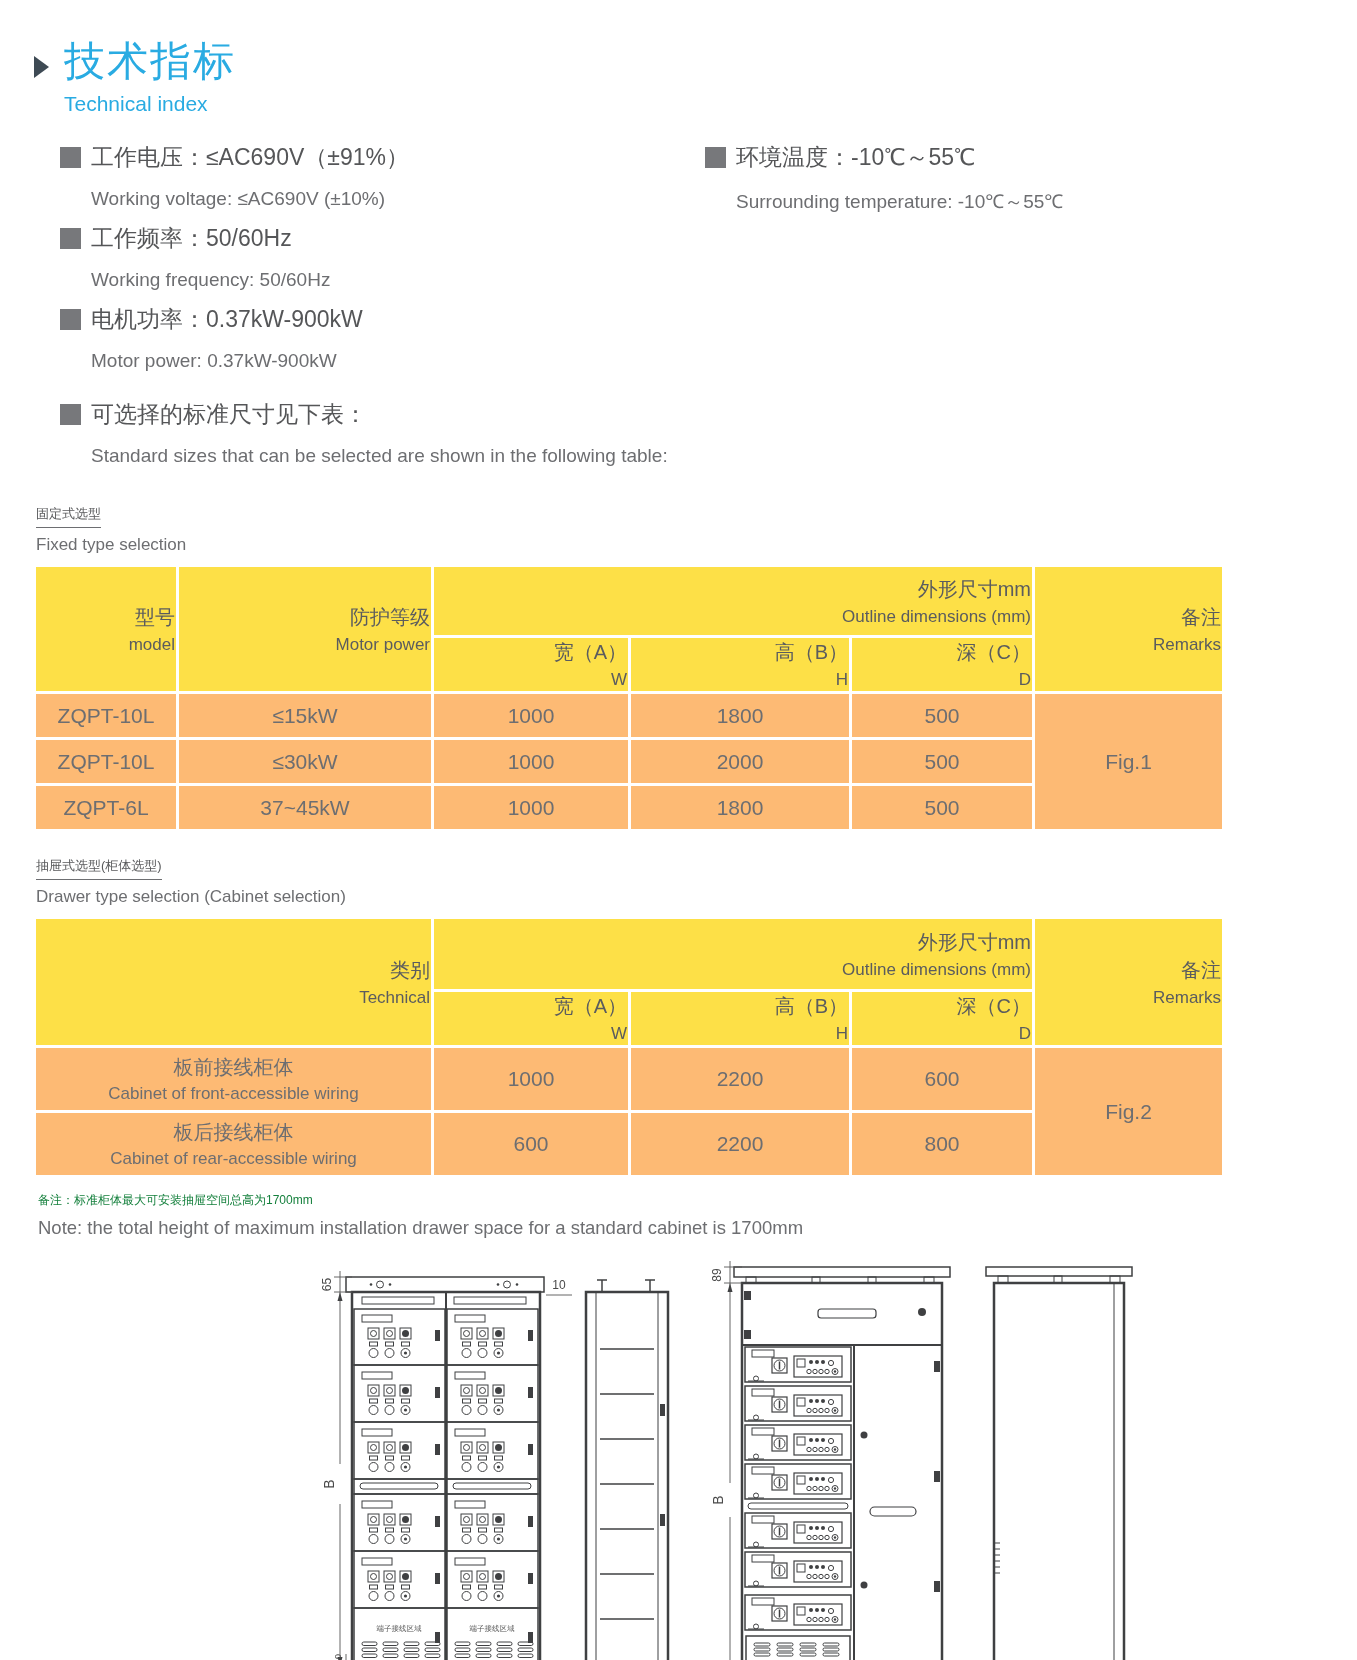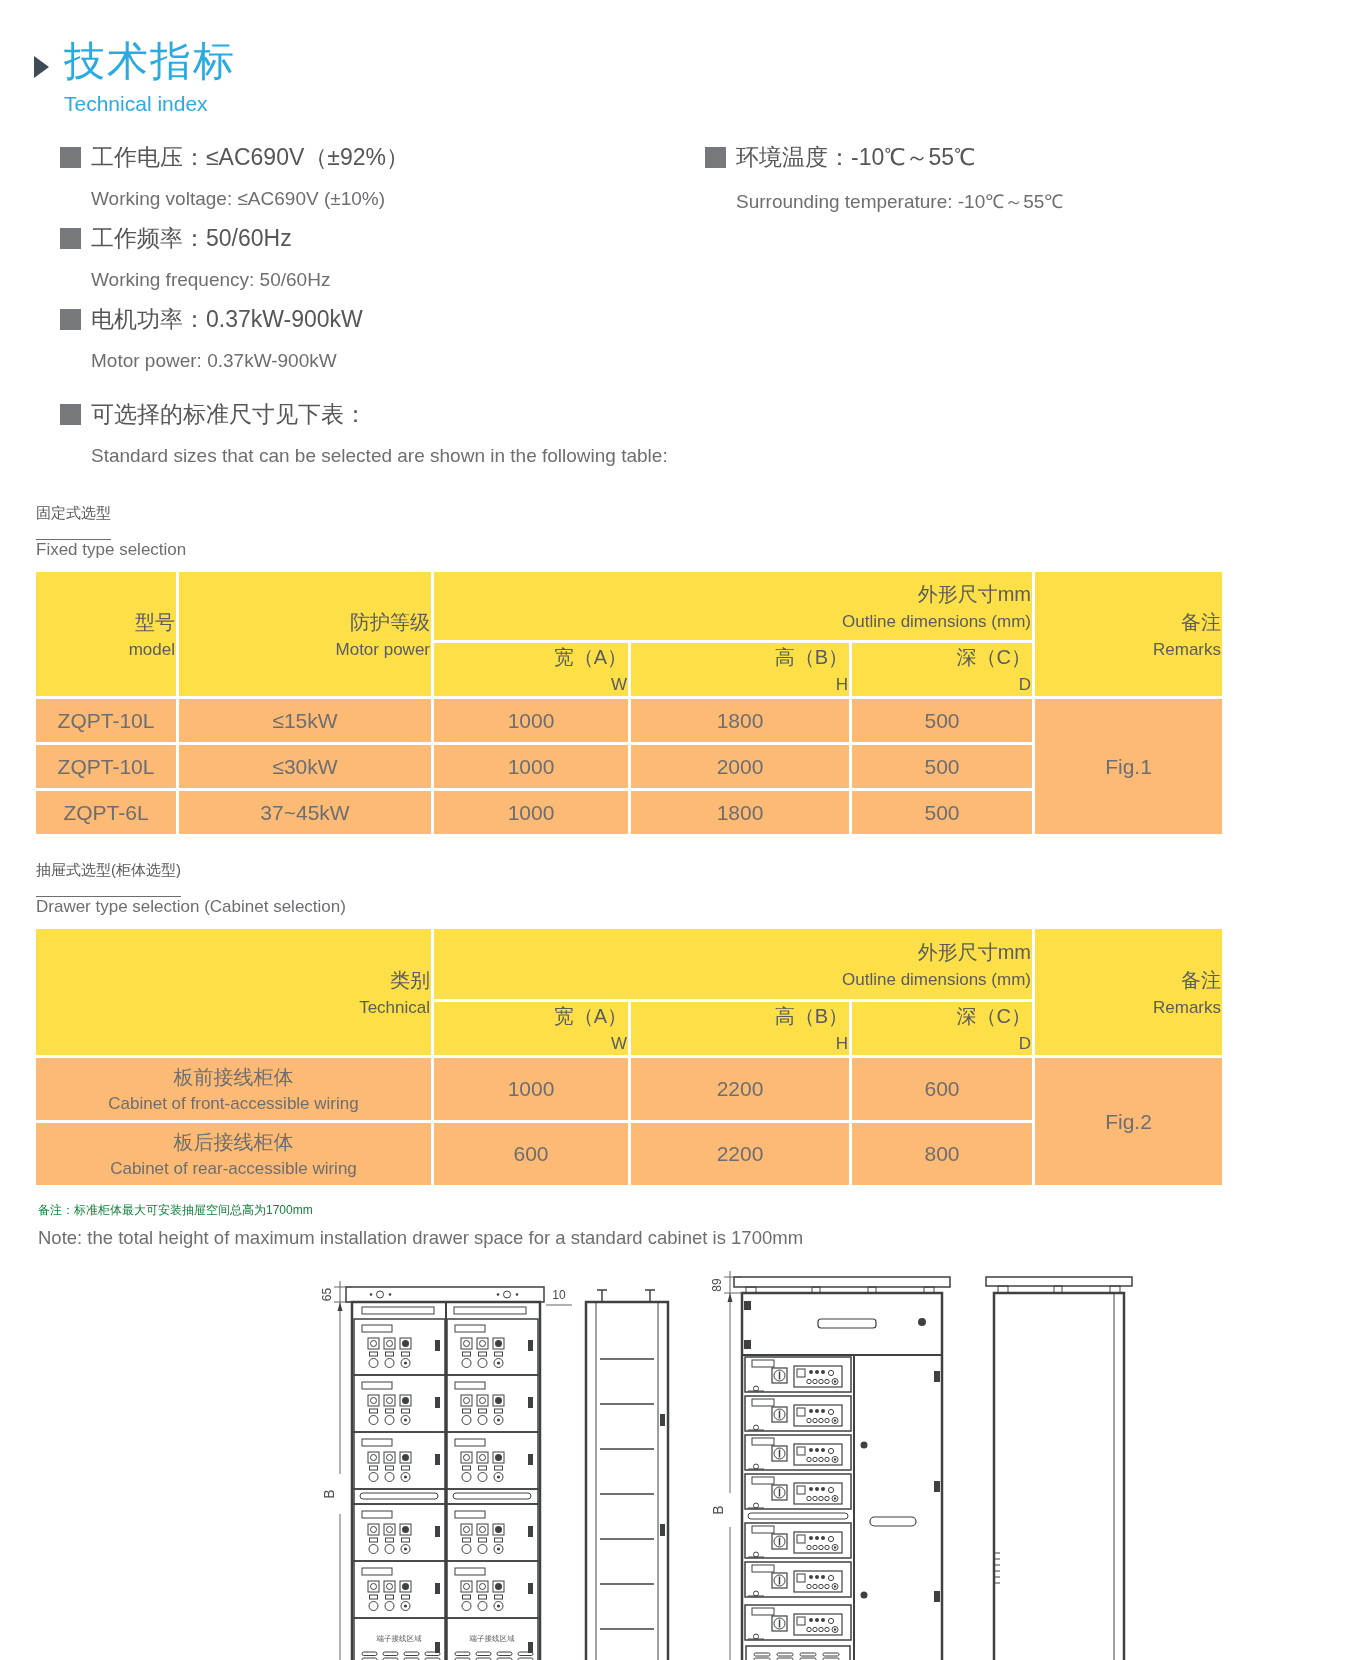--- a/index.html
+++ b/index.html
@@ -20,22 +20,22 @@
   .specs-left { width:645px; }
   .specs-right { flex:1; }
   .spec { margin-bottom:13px; }
   .spec-zh { display:flex; align-items:center; font-size:23px; color:#555658; }
   .bullet { width:21px; height:21px; background:#77787b; margin-right:10px; flex:none; }
   .spec-en { font-size:19px; color:#6d6e71; margin:15px 0 0 31px; }
   .spec.gap-top { margin-top:27px; }
 
   
   .section { padding-left:36px; margin-top:24px; }
-  .section-zh { font-size:15px; color:#58595b; display:inline-block; border-bottom:1px solid #6d6e71; padding-bottom:16px; }
-  .section-en { font-size:17px; color:#6d6e71; margin-top:0; }
+  .section-zh { font-size:13px; color:#58595b; display:inline-block; border-bottom:1px solid #6d6e71; padding-bottom:4px; }
+  .section-en { font-size:17px; color:#6d6e71; margin-top:7px; }
 
   
   table { border-collapse:separate; border-spacing:3px; margin:9px 0 0 33px; table-layout:fixed; }
   th { background:#fde047; color:#5b5c5e; font-weight:400; text-align:right; vertical-align:middle; }
   td { background:#fdba74; color:#6d6e71; text-align:center; vertical-align:middle; font-size:21px; }
   .h-zh { font-size:20px; }
   .h-en { font-size:17px; margin-top:4px; }
   .c-zh { font-size:20px; }
   .c-en { font-size:17px; margin-top:3px; }
   .t1 .hr1 th { height:66px; }
@@ -79,21 +79,21 @@
       <div class="page-title">技术指标</div>
       <div class="page-subtitle">Technical index</div>
     </div>
   </div>
 
   <div class="specs">
     <div class="specs-left">
       <div class="spec">
         <div class="spec-zh">
             <span class="bullet"></span>
-            <span>工作电压：≤AC690V（±92%）</span>
+            <span>工作电压：≤AC690V（±91%）</span>
           </div>
         <div class="spec-en">Working voltage: ≤AC690V (±10%)</div>
       </div>
       <div class="spec">
         <div class="spec-zh">
             <span class="bullet"></span>
             <span>工作频率：50/60Hz</span>
           </div>
         <div class="spec-en">Working frequency: 50/60Hz</div>
       </div>

